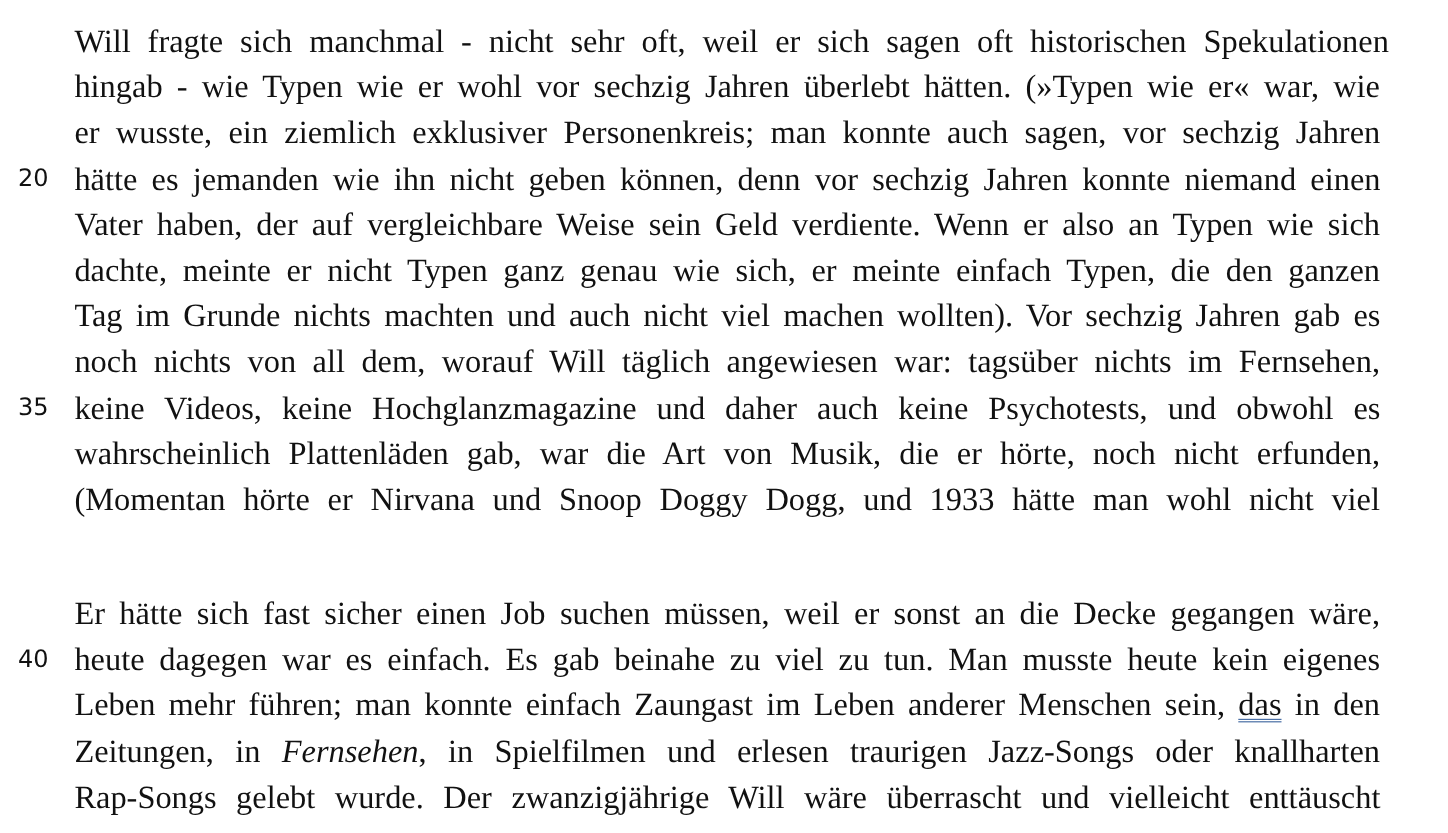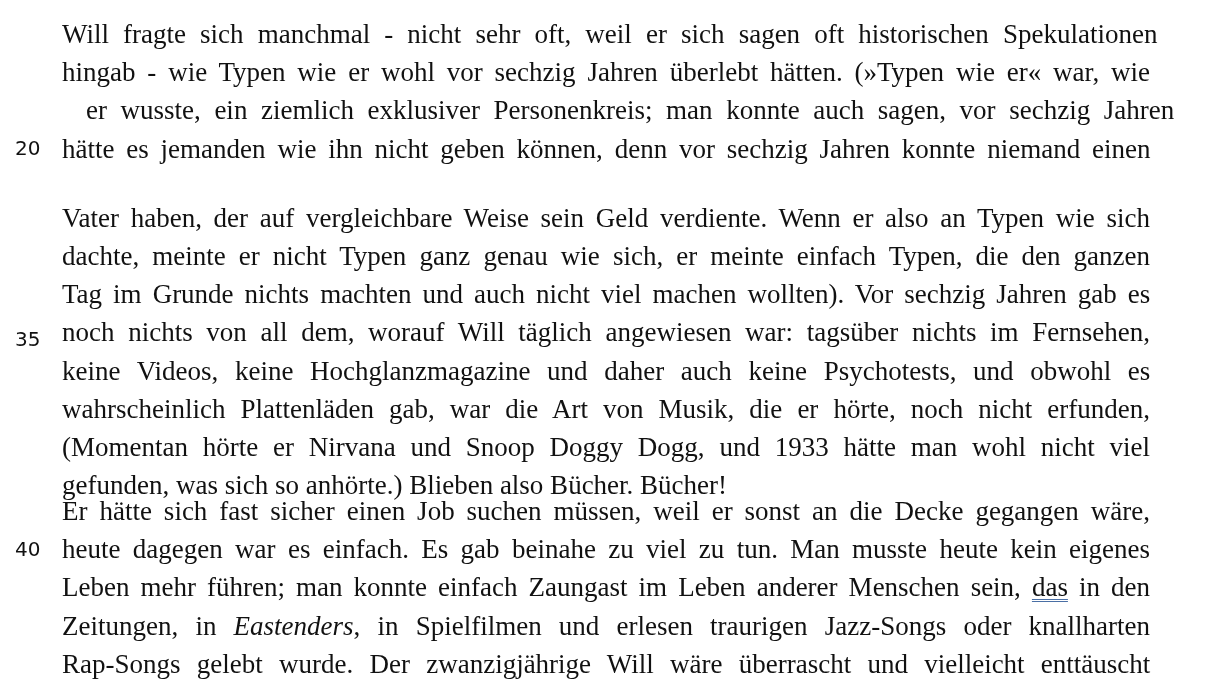--- a/index.html
+++ b/index.html
@@ -57,33 +57,32 @@
 
 <div class="page">
 
   <span class="line-number" style="top:136px">20</span>
   <span class="line-number" style="top:327px">35</span>
   <span class="line-number" style="top:537px">40</span>
 
   <div class="paragraph" style="top:15px">
     <span class="line" style="display: block; width: 1088px; word-spacing: 7.35714px;">Will fragte sich manchmal - nicht sehr oft, weil er sich sagen oft historischen Spekulationen</span>
     <span class="line" style="display: block; width: 1088px; word-spacing: 5.0625px;">hingab - wie Typen wie er wohl vor sechzig Jahren überlebt hätten. (»Typen wie er« war, wie</span>
-    <span class="line" style="display: block; width: 1088px; word-spacing: 6.83333px; margin-left: 24px;">er wusste, ein ziemlich exklusiver Personenkreis; man konnte auch sagen, vor sechzig Jahren</span>
+    <span class="line" style="display: block; width: 1088px; word-spacing: 6.83333px;">er wusste, ein ziemlich exklusiver Personenkreis; man konnte auch sagen, vor sechzig Jahren</span>
     <span class="line" style="display: block; width: 1088px; word-spacing: 5.07143px;">hätte es jemanden wie ihn nicht geben können, denn vor sechzig Jahren konnte niemand einen</span>
-    <span class="line" style="display: block; width: 1088px; word-spacing: 4.93333px; margin-top: 31px;">Vater haben, der auf vergleichbare Weise sein Geld verdiente. Wenn er also an Typen wie sich</span>
+    <span class="line" style="display: block; width: 1088px; word-spacing: 4.93333px;">Vater haben, der auf vergleichbare Weise sein Geld verdiente. Wenn er also an Typen wie sich</span>
     <span class="line" style="display: block; width: 1088px; word-spacing: 6.26667px;">dachte, meinte er nicht Typen ganz genau wie sich, er meinte einfach Typen, die den ganzen</span>
     <span class="line" style="display: block; width: 1088px; word-spacing: 4.26667px;">Tag im Grunde nichts machten und auch nicht viel machen wollten). Vor sechzig Jahren gab es</span>
     <span class="line" style="display: block; width: 1088px; word-spacing: 6.92308px;">noch nichts von all dem, worauf Will täglich angewiesen war: tagsüber nichts im Fernsehen,</span>
     <span class="line" style="display: block; width: 1088px; word-spacing: 9.90909px;">keine Videos, keine Hochglanzmagazine und daher auch keine Psychotests, und obwohl es</span>
     <span class="line" style="display: block; width: 1088px; word-spacing: 8.30769px;">wahrscheinlich Plattenläden gab, war die Art von Musik, die er hörte, noch nicht erfunden,</span>
     <span class="line" style="display: block; width: 1088px; word-spacing: 8px;">(Momentan hörte er Nirvana und Snoop Doggy Dogg, und 1933 hätte man wohl nicht viel</span>
-    <span class="line last">gefunden, was sich so anhörte.) Blieben also Bücher. Bücher!</span>
   </div>
 
   <div class="paragraph" style="top:492px">
     <span class="line" style="display: block; width: 1088px; word-spacing: 5.1875px;">Er hätte sich fast sicher einen Job suchen müssen, weil er sonst an die Decke gegangen wäre,</span>
     <span class="line" style="display: block; width: 1088px; word-spacing: 5.5625px;">heute dagegen war es einfach. Es gab beinahe zu viel zu tun. Man musste heute kein eigenes</span>
     <span class="line" style="display: block; width: 1088px; word-spacing: 4.28571px;"><span>Leben mehr führen; man konnte einfach Zaungast im Leben anderer Menschen sein, </span><span class="grammar-mark">das</span><span> in den</span></span>
-    <span class="line" style="display: block; width: 1088px; word-spacing: 10.4px;"><span>Zeitungen, in </span><em>Eastenders</em><span>, in Spielfilmen und erlesen traurigen Jazz-Songs oder knallharten</span></span>
+    <span class="line" style="display: block; width: 1088px; word-spacing: 10.4px;"><span>Zeitungen, in </span><em>Fernsehen</em><span>, in Spielfilmen und erlesen traurigen Jazz-Songs oder knallharten</span></span>
     <span class="line" style="display: block; width: 1088px; word-spacing: 9.5px;">Rap-Songs gelebt wurde. Der zwanzigjährige Will wäre überrascht und vielleicht enttäuscht</span>
   </div>
 
 </div>
 
 </body></html>

